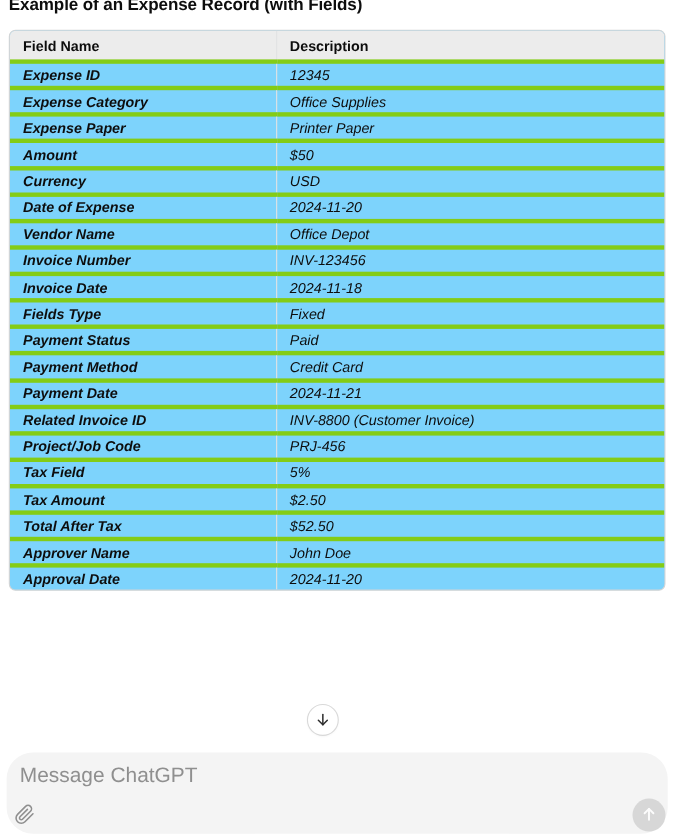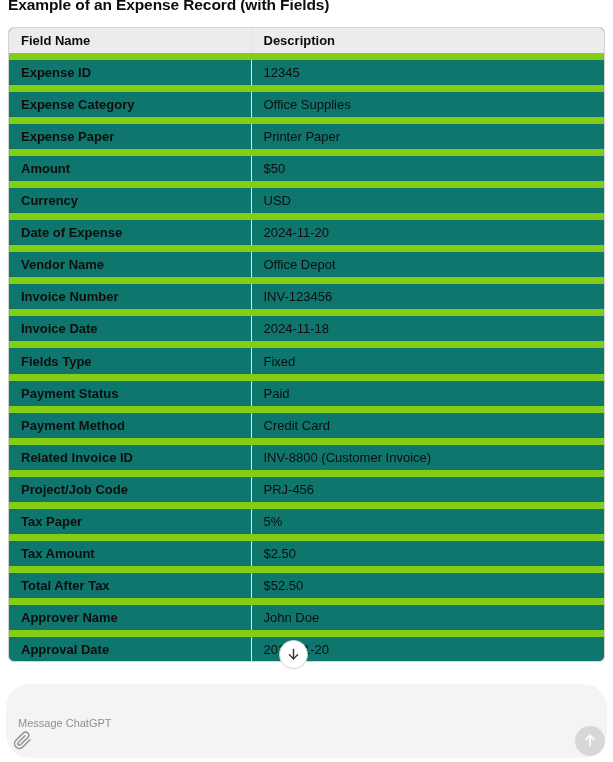--- a/index.html
+++ b/index.html
@@ -16,48 +16,49 @@
     left: 8px; top: -4px;
     font-size: 15.5px;
     font-weight: 700;
     color: #0d0d0d;
     white-space: nowrap;
     letter-spacing: -0.1px;
   }
   .table-wrap {
     position: absolute;
     left: 8px; top: 27px;
-    width: 597px; height: 635px;
+    width: 597px; height: 510px;
     border: 1px solid #d4d4d4;
     border-radius: 6px;
     overflow: hidden;
-    background: #0f766e;
+    background: #7dd3fc;
   }
   table.expense-table {
     width: 100%; height: 100%;
     border-collapse: collapse;
     table-layout: fixed;
     font-size: 13px;
   }
   table.expense-table col.c1 { width: 242px; }
   table.expense-table th {
     background: #ececec;
     font-weight: 600;
     text-align: left;
     height: 28px;
     padding: 0 12px;
     color: #0d0d0d;
   }
   table.expense-table td {
     padding: 0 12px;
-    border-top: 7px solid #84cc16;
+    border-top: 4px solid #84cc16;
     vertical-align: middle;
     color: #0d0d0d;
     white-space: nowrap;
     overflow: hidden;
+    font-style: italic;
   }
   table.expense-table th:first-child,
   table.expense-table td.col-field {
     border-right: 1px solid #e3e3e3;
   }
   td.col-field { font-weight: 600; }
   td.col-desc  { font-weight: 400; }
 
   .scroll-down-btn {
     position: absolute;
@@ -79,23 +80,22 @@
     background: #f4f4f4;
     border-radius: 24px;
   }
   .composer input {
     position: absolute;
     left: 12px; top: 10px;
     width: 560px; height: 24px;
     background: transparent;
     border: none; outline: none;
     font-family: "Liberation Sans", sans-serif;
-    font-size: 11px;
-    color: #0d0d0d;
-    margin-top: 17px;
+    font-size: 19px;
+    color: #0d0d0d;
   }
   .composer input::placeholder { color: #8f8f8f; opacity: 1; }
   .attach-btn {
     position: absolute;
     left: 4px; bottom: 4px;
     width: 24px; height: 24px;
     background: transparent;
     border: none;
     display: flex; align-items: center; justify-content: center;
     cursor: pointer;
@@ -172,29 +172,33 @@
       </tr>
         <tr>
         <td class="col-field">Payment Status</td>
         <td class="col-desc">Paid</td>
       </tr>
         <tr>
         <td class="col-field">Payment Method</td>
         <td class="col-desc">Credit Card</td>
       </tr>
         <tr>
+        <td class="col-field">Payment Date</td>
+        <td class="col-desc">2024-11-21</td>
+      </tr>
+        <tr>
         <td class="col-field">Related Invoice ID</td>
         <td class="col-desc">INV-8800 (Customer Invoice)</td>
       </tr>
         <tr>
         <td class="col-field">Project/Job Code</td>
         <td class="col-desc">PRJ-456</td>
       </tr>
         <tr>
-        <td class="col-field">Tax Paper</td>
+        <td class="col-field">Tax Field</td>
         <td class="col-desc">5%</td>
       </tr>
         <tr>
         <td class="col-field">Tax Amount</td>
         <td class="col-desc">$2.50</td>
       </tr>
         <tr>
         <td class="col-field">Total After Tax</td>
         <td class="col-desc">$52.50</td>
       </tr>

